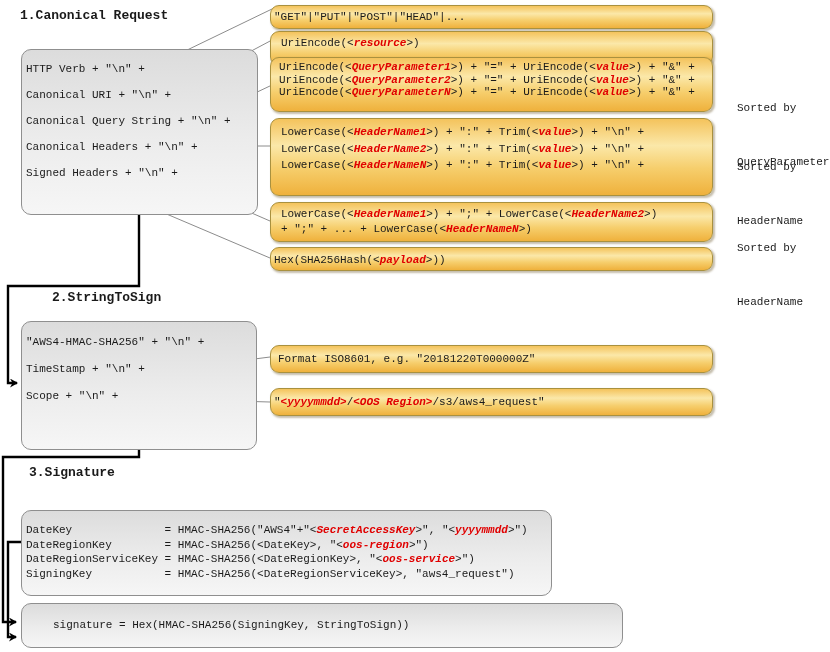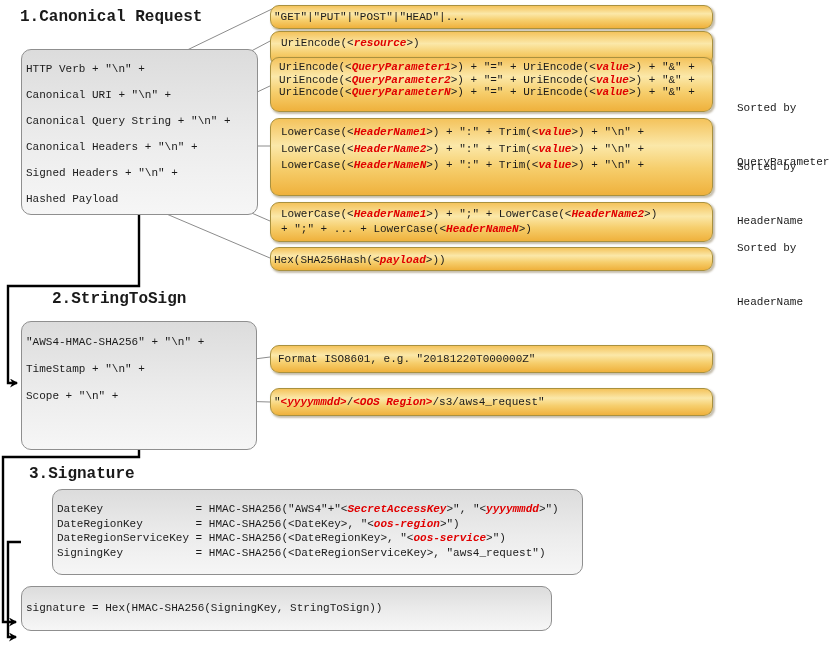--- a/index.html
+++ b/index.html
@@ -1,19 +1,19 @@
 <!DOCTYPE html>
 <html><head>
 <meta charset="utf-8">
 <style>
   html,body{margin:0;padding:0;background:#ffffff;}
   #canvas{position:relative;width:830px;height:652px;background:#ffffff;overflow:hidden;
           font-family:"Liberation Mono",monospace;color:#1a1a1a;}
   #wires{position:absolute;left:0;top:0;width:830px;height:652px;z-index:0;}
-  .title{position:absolute;z-index:2;font-size:16px;font-weight:bold;white-space:pre;}
+  .title{position:absolute;z-index:2;font-size:13px;font-weight:bold;white-space:pre;}
   .gbox{position:absolute;z-index:1;box-sizing:border-box;
         background:linear-gradient(180deg,#dcdcdc 0%,#ececec 55%,#f6f6f6 100%);
         border:1px solid #8f8f8f;border-radius:10px;}
   .ybox{position:absolute;z-index:1;box-sizing:border-box;
         background:linear-gradient(180deg,#f4c35c 0%,#fbe8a9 35%,#f6ce6c 65%,#efb13c 100%);
         border:1px solid #a9913f;border-radius:9px;
         box-shadow:1.5px 1.5px 2px rgba(90,70,20,0.35);}
   .cline{white-space:pre;font-size:11px;}
   .ph{color:#e00000;font-style:italic;font-weight:bold;}
   
@@ -63,21 +63,20 @@
   </svg>
 
   <div class="title" style="left:20px;top:8px;">1.Canonical Request</div>
 
   <div class="gbox g1" style="left:21px;top:49px;width:237px;height:166px;">
       <div class="cline"><span>HTTP Verb + "\n" +</span></div>
       <div class="cline"><span>Canonical URI + "\n" +</span></div>
       <div class="cline"><span>Canonical Query String + "\n" +</span></div>
       <div class="cline"><span>Canonical Headers + "\n" +</span></div>
       <div class="cline"><span>Signed Headers + "\n" +</span></div>
-      <div class="cline"><span>Hashed Payload</span></div>
     </div>
 
   <div class="ybox y1 y-single" style="left:270px;top:5px;width:443px;height:24px;">
       <div class="cline"><span>"GET"|"PUT"|"POST"|"HEAD"|...</span></div>
     </div>
 
   <div class="ybox y2 y-single" style="left:270px;top:31px;width:443px;height:35px;">
       <div class="cline"><span>UriEncode(&lt;</span><span class="ph">resource</span><span>&gt;)</span></div>
     </div>
 
@@ -128,24 +127,24 @@
   <div class="ybox y7 y-single" style="left:270px;top:345px;width:443px;height:28px;">
       <div class="cline"><span>Format ISO8601, e.g. "20181220T000000Z"</span></div>
     </div>
 
   <div class="ybox y8 y-single" style="left:270px;top:388px;width:443px;height:28px;">
       <div class="cline"><span>"</span><span class="ph">&lt;yyyymmdd&gt;</span><span>/</span><span class="ph">&lt;OOS Region&gt;</span><span>/s3/aws4_request"</span></div>
     </div>
 
   <div class="title" style="left:20px;top:465px;margin-left:9px;">3.Signature</div>
 
-  <div class="gbox g3" style="left:21px;top:489px;width:531px;height:86px;margin-left:31px;">
+  <div class="gbox g3" style="left:21px;top:510px;width:531px;height:86px;">
       <div class="cline"><span>DateKey              = HMAC-SHA256("AWS4"+"&lt;</span><span class="ph">SecretAccessKey</span><span>&gt;", "&lt;</span><span class="ph">yyyymmdd</span><span>&gt;")</span></div>
       <div class="cline"><span>DateRegionKey        = HMAC-SHA256(&lt;DateKey&gt;, "&lt;</span><span class="ph">oos-region</span><span>&gt;")</span></div>
       <div class="cline"><span>DateRegionServiceKey = HMAC-SHA256(&lt;DateRegionKey&gt;, "&lt;</span><span class="ph">oos-service</span><span>&gt;")</span></div>
       <div class="cline"><span>SigningKey           = HMAC-SHA256(&lt;DateRegionServiceKey&gt;, "aws4_request")</span></div>
     </div>
 
-  <div class="gbox g4" style="left:21px;top:586px;width:531px;height:45px;">
+  <div class="gbox g4" style="left:21px;top:603px;width:602px;height:45px;padding-left:27px;">
       <div class="cline"><span>signature = Hex(HMAC-SHA256(SigningKey, StringToSign))</span></div>
     </div>
 
 </div>
 
 </body></html>

